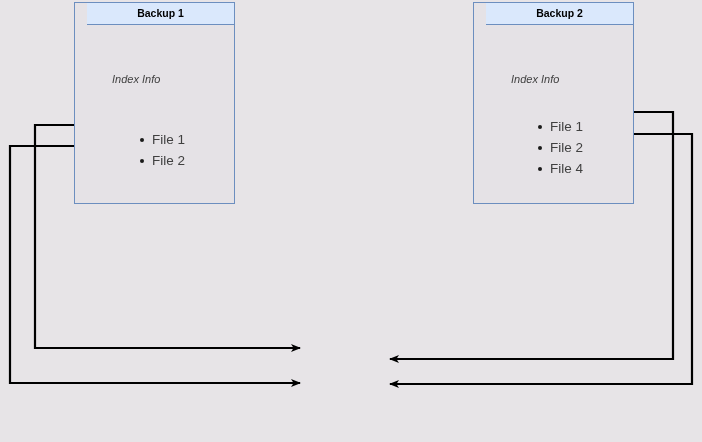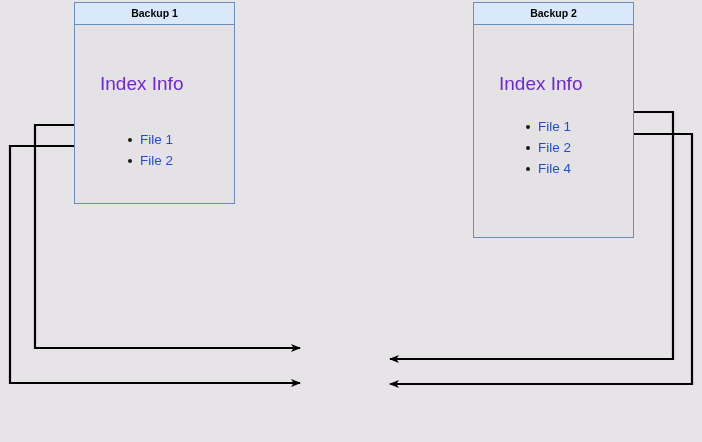--- a/index.html
+++ b/index.html
@@ -29,20 +29,21 @@
     pointer-events: none;
   }
   .node {
     position: absolute;
     box-sizing: border-box;
     border: 1px solid #6c8ebf;
     background: #e5e2e6;
   }
   .node.backup {
     border-color: #6c8ebf;
+    padding-left: 12px;
   }
   .node.dedup {
     border-color: #82b366;
     background: #e6e4ea;
   }
   .node-header {
     box-sizing: border-box;
     height: 22px;
     line-height: 21px;
     text-align: center;
@@ -57,34 +58,35 @@
     border-bottom-color: #82b366;
     height: 23px;
     line-height: 22px;
   }
   .node-body {
     position: relative;
     height: calc(100% - 22px);
   }
   .index-label {
     position: absolute;
-    font-size: 19px;
-    color: #6d28d9;
+    font-size: 11px;
+    color: #404040;
     white-space: nowrap;
+    font-style: italic;
   }
   .file-list {
     position: absolute;
     margin: 0;
     padding: 0;
     list-style: none;
   }
   .file-list li {
     position: relative;
     font-size: 13.5px;
-    color: #1d4ed8;
+    color: #404040;
     white-space: nowrap;
     padding-left: 13px;
     height: 21px;
     line-height: 21px;
   }
   .file-list li::before {
     content: "";
     position: absolute;
     left: 1px;
     top: 9px;
@@ -129,21 +131,21 @@
     <div class="node-header">Backup 1</div>
     <div class="node-body">
       <div class="index-label" style="left:25px; top:48px;">Index Info</div>
       <ul class="file-list" style="left:52px; top:104px;">
         <li>File 1</li>
         <li>File 2</li>
       </ul>
     </div>
   </div>
 
-  <div class="node backup" style="left:473px; top:2px; width:161px; height:236px;">
+  <div class="node backup" style="left:473px; top:2px; width:161px; height:202px;">
     <div class="node-header">Backup 2</div>
     <div class="node-body">
       <div class="index-label" style="left:25px; top:48px;">Index Info</div>
       <ul class="file-list" style="left:51px; top:91px;">
         <li>File 1</li>
         <li>File 2</li>
         <li>File 4</li>
       </ul>
     </div>
   </div>

